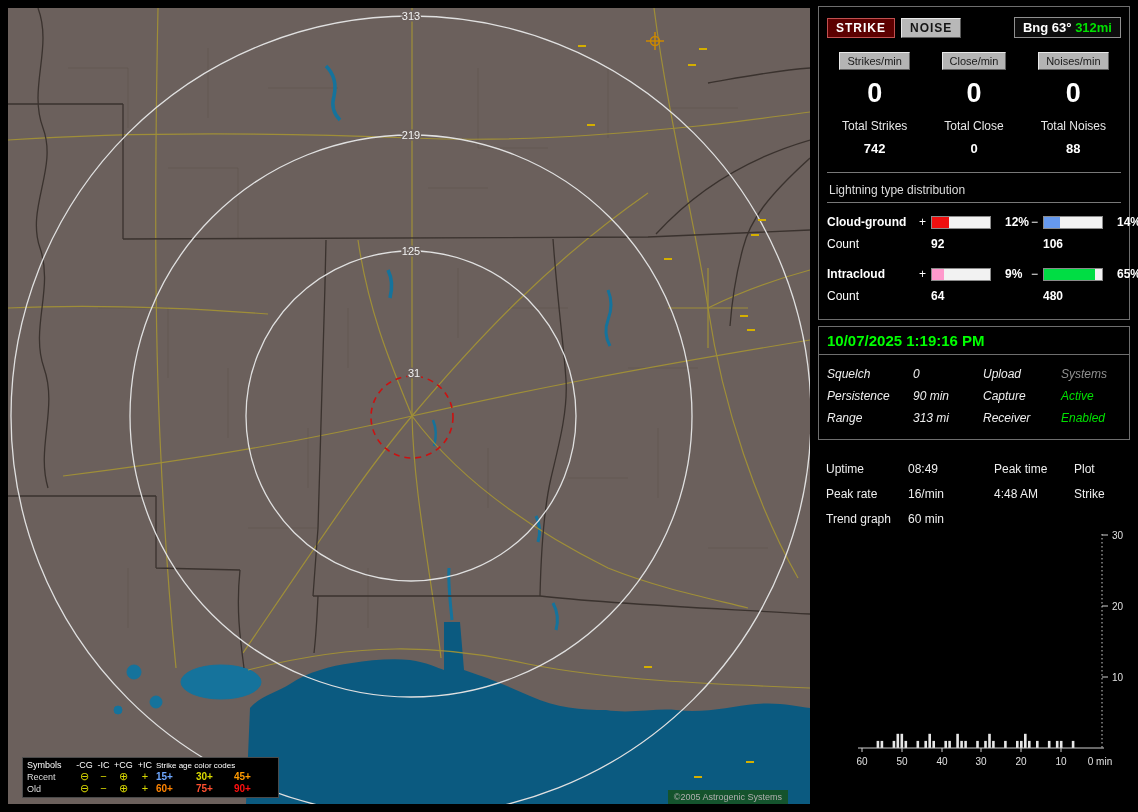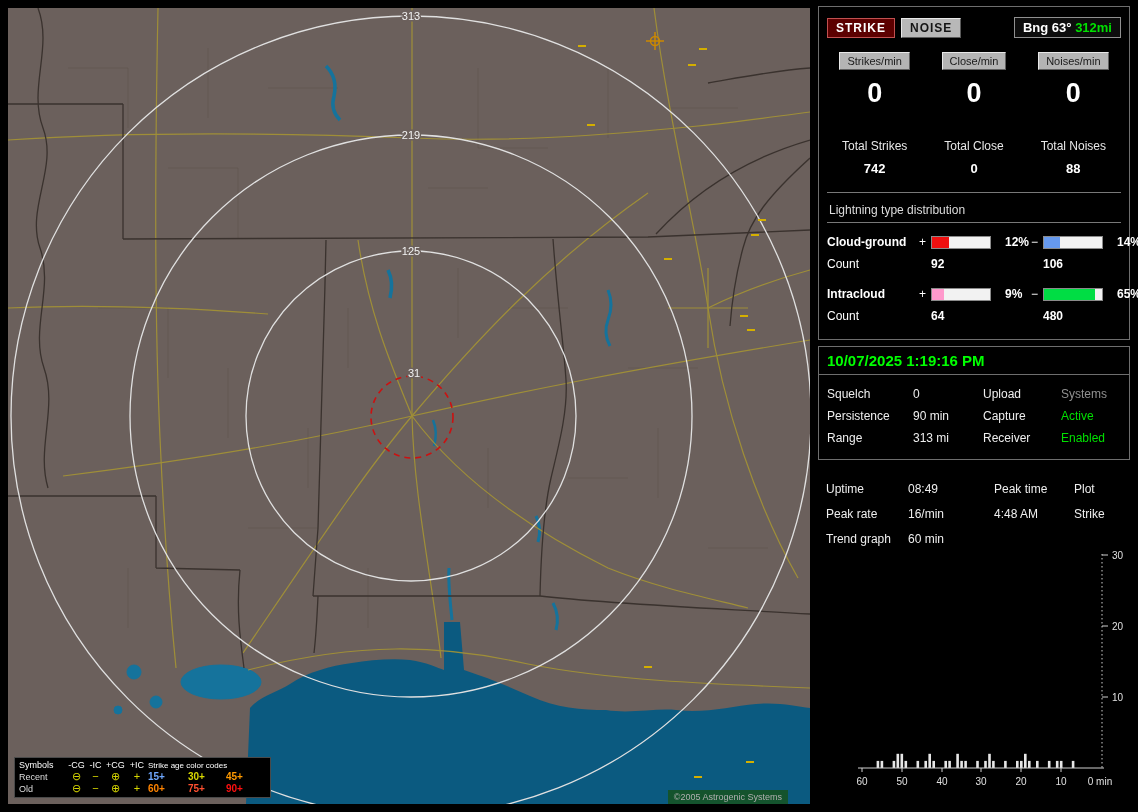--- a/index.html
+++ b/index.html
@@ -5,53 +5,53 @@
   html,body{margin:0;padding:0;}
   body{
     width:1138px;height:812px;background:#000;position:relative;overflow:hidden;
     font-family:"Liberation Sans",sans-serif;-webkit-font-smoothing:antialiased;
   }
   
   .map-wrap{position:absolute;left:8px;top:8px;width:782px;height:796px;background:#6b605c;}
   .map-wrap svg{display:block;}
   .copyright{position:absolute;right:2px;bottom:0;background:#14532d;color:#b0b0b0;font-size:9px;padding:2px 6px;}
   
-  .legend{position:absolute;left:6px;bottom:6px;background:#000;border:1px solid #4a4a4a;padding:2px 4px 3px;}
+  .legend{position:absolute;left:14px;bottom:6px;background:#000;border:1px solid #4a4a4a;padding:2px 4px 3px;}
   .legend-grid{display:grid;grid-template-columns:48px 19px 19px 21px 22px 40px 38px 40px;align-items:center;row-gap:1px;}
   .lg-head{color:#fff;font-size:9px;}
   .lg-agehead{color:#fff;font-size:8px;grid-column:6 / span 3;white-space:nowrap;}
   .lg-label{color:#ddd;font-size:9px;}
   .lg-sym{color:#d8d800;font-size:11px;line-height:11px;text-align:center;}
   .lg-age{font-size:10px;font-weight:bold;}
   
   .panel{position:absolute;left:818px;top:6px;width:312px;color:#fff;}
   .top-box{border:1px solid #6e6e6e;padding:8px 6px 12px;}
   .row1{display:flex;align-items:center;gap:6px;margin:2px 2px 14px;}
   .btn-strike{background:#5c0000;border:1px solid #c05050;color:#fff;font-weight:bold;font-size:12px;padding:2px 8px;letter-spacing:1px;cursor:pointer;}
   .btn-noise{background:#b8b8b8;border:1px solid;border-color:#e8e8e8 #5a5a5a #5a5a5a #e8e8e8;color:#151515;font-weight:bold;font-size:12px;padding:2px 8px;letter-spacing:1px;cursor:pointer;}
   .bearing{margin-left:auto;border:1px solid #909090;background:#0d0d0d;padding:2px 8px;font-size:13px;font-weight:bold;color:#fff;white-space:nowrap;}
   .green{color:#00e000;}
   .dim{color:#909090;}
   .col3{display:grid;grid-template-columns:1fr 1fr 1fr;justify-items:center;}
   .rate-btn{background:#b4b4b4;border:1px solid;border-color:#e8e8e8 #606060 #606060 #e8e8e8;color:#1a1a1a;font-size:11px;padding:2px 7px;cursor:pointer;}
   .zero{font-size:27px;font-weight:bold;color:#fff;margin:8px 0 10px;}
-  .total-label{font-size:12px;color:#e8e8e8;margin-top:20px;text-align:right;}
+  .total-label{font-size:12px;color:#e8e8e8;margin-top:0;text-align:right;}
   .total-value{font-size:13px;font-weight:bold;color:#fff;margin-top:8px;}
   .sep{border-top:1px solid #787878;margin:16px 2px 0;}
   .dist-title{font-size:12px;color:#ddd;padding:10px 2px 5px;border-bottom:1px solid #787878;margin:0 2px 12px;}
   .dist-row{display:grid;grid-template-columns:92px 12px 60px 40px 12px 60px 1fr;align-items:center;font-size:12px;color:#fff;padding:0 2px;}
   .dist-label{font-weight:bold;}
   .bar{height:11px;background:#f2f2f2;border:1px solid #8a8a8a;position:relative;}
   .bar i{position:absolute;left:0;top:0;bottom:0;display:block;}
   .pct{font-weight:bold;padding-left:14px;}
   .count-row{display:grid;grid-template-columns:92px 12px 60px 40px 12px 60px 1fr;align-items:center;font-size:12px;color:#fff;padding:0 2px;margin:8px 0 16px;}
   .count-val{font-weight:bold;}
   .date-box{border:1px solid #6e6e6e;margin-top:6px;}
   .datetime{color:#00ff00;font-size:15px;font-weight:bold;padding:5px 8px;border-bottom:1px solid #6e6e6e;}
-  .settings{padding:12px 8px 14px;display:grid;grid-template-columns:86px 70px 78px 1fr;row-gap:8px;font-size:12px;color:#eee;}
+  .settings{padding:12px 8px 14px;display:grid;grid-template-columns:86px 70px 78px 1fr;row-gap:8px;font-size:12px;color:#eee;font-style:italic;}
   .status{margin-top:22px;padding:0 8px;display:grid;grid-template-columns:82px 86px 80px 1fr;row-gap:11px;font-size:12px;color:#eee;}
   .trend-svg{margin:4px 0 0 14px;}
 </style>
 </head>
 <body>
 
 <div class="map-wrap">
   <svg width="802" height="796" viewBox="0 0 802 796">
 
     <rect x="0" y="0" width="802" height="796" fill="#6b605c"></rect>

